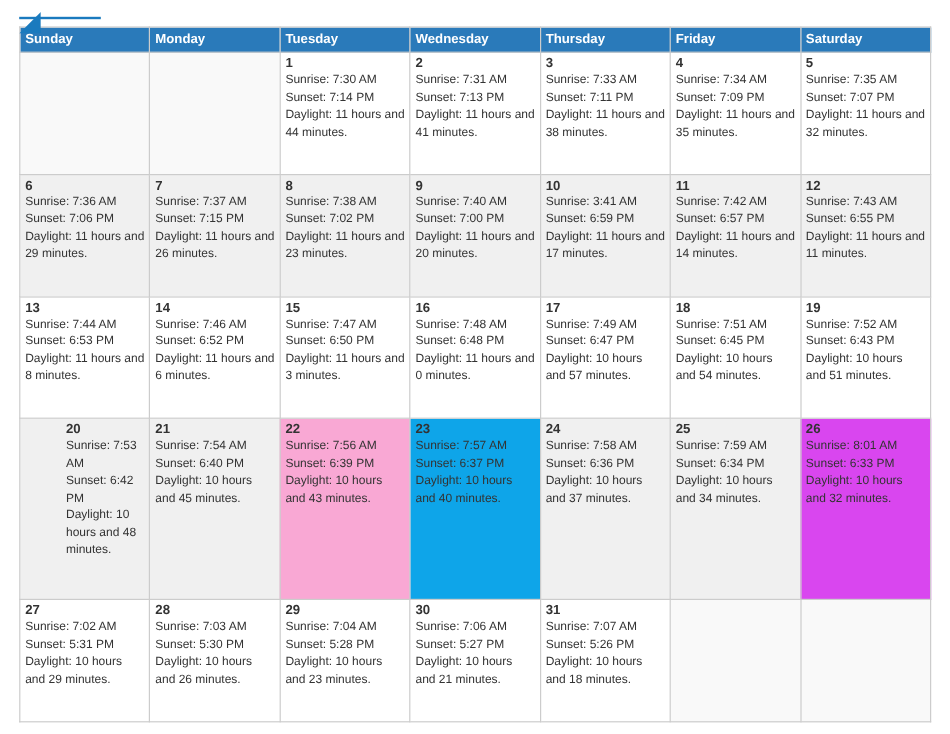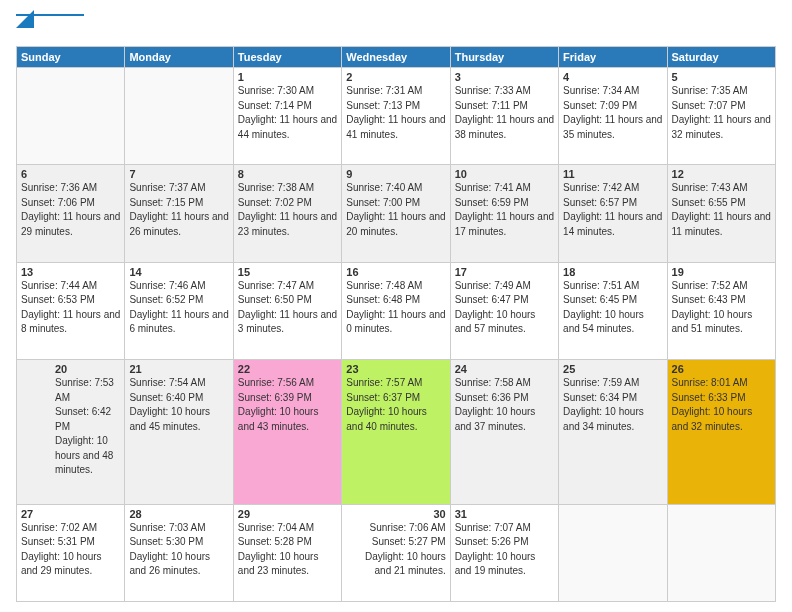--- a/index.html
+++ b/index.html
@@ -35,21 +35,20 @@
     }
     .location-title {
       font-size: 14px;
       color: #555;
     }
     .calendar {
       flex: 1;
       border-collapse: collapse;
       width: 100%;
       table-layout: fixed;
-      margin-top: 24px;
     }
     .calendar th {
       background: #2a7aba;
       color: #fff;
       font-size: 11px;
       font-weight: bold;
       padding: 4px 4px;
       text-align: left;
       border: 1px solid #ccc;
     }
@@ -200,21 +199,21 @@
         <span class="day-number">9</span>
         <div class="day-info">
           <span>Sunrise: 7:40 AM</span><br>
           <span>Sunset: 7:00 PM</span><br>
           <span>Daylight: 11 hours and 20 minutes.</span>
         </div>
           </td>
           <td style="background: rgb(240, 240, 240);">
         <span class="day-number">10</span>
         <div class="day-info">
-          <span>Sunrise: 7:41 AM</span><br>
+          <span>Sunrise: 3:41 AM</span><br>
           <span>Sunset: 6:59 PM</span><br>
           <span>Daylight: 11 hours and 17 minutes.</span>
         </div>
           </td>
           <td style="background: rgb(240, 240, 240);">
         <span class="day-number">11</span>
         <div class="day-info">
           <span>Sunrise: 7:42 AM</span><br>
           <span>Sunset: 6:57 PM</span><br>
           <span>Daylight: 11 hours and 14 minutes.</span>
@@ -305,21 +304,21 @@
         </div>
           </td>
           <td style="background: #f9a8d4;">
         <span class="day-number">22</span>
         <div class="day-info">
           <span>Sunrise: 7:56 AM</span><br>
           <span>Sunset: 6:39 PM</span><br>
           <span>Daylight: 10 hours and 43 minutes.</span>
         </div>
           </td>
-          <td style="background: #bef264;">
+          <td style="background: #0ea5e9;">
         <span class="day-number">23</span>
         <div class="day-info">
           <span>Sunrise: 7:57 AM</span><br>
           <span>Sunset: 6:37 PM</span><br>
           <span>Daylight: 10 hours and 40 minutes.</span>
         </div>
           </td>
           <td style="background: rgb(240, 240, 240);">
         <span class="day-number">24</span>
         <div class="day-info">
@@ -329,21 +328,21 @@
         </div>
           </td>
           <td style="background: rgb(240, 240, 240);">
         <span class="day-number">25</span>
         <div class="day-info">
           <span>Sunrise: 7:59 AM</span><br>
           <span>Sunset: 6:34 PM</span><br>
           <span>Daylight: 10 hours and 34 minutes.</span>
         </div>
           </td>
-          <td style="background: #eab308;">
+          <td style="background: #d946ef;">
         <span class="day-number">26</span>
         <div class="day-info">
           <span>Sunrise: 8:01 AM</span><br>
           <span>Sunset: 6:33 PM</span><br>
           <span>Daylight: 10 hours and 32 minutes.</span>
         </div>
           </td>
         </tr>
         <tr>
           <td style="background: rgb(255, 255, 255);">
@@ -363,34 +362,34 @@
         </div>
           </td>
           <td style="background: rgb(255, 255, 255);">
         <span class="day-number">29</span>
         <div class="day-info">
           <span>Sunrise: 7:04 AM</span><br>
           <span>Sunset: 5:28 PM</span><br>
           <span>Daylight: 10 hours and 23 minutes.</span>
         </div>
           </td>
-          <td style="background: rgb(255, 255, 255); text-align: right;">
+          <td style="background: rgb(255, 255, 255);">
         <span class="day-number">30</span>
         <div class="day-info">
           <span>Sunrise: 7:06 AM</span><br>
           <span>Sunset: 5:27 PM</span><br>
           <span>Daylight: 10 hours and 21 minutes.</span>
         </div>
           </td>
           <td style="background: rgb(255, 255, 255);">
         <span class="day-number">31</span>
         <div class="day-info">
           <span>Sunrise: 7:07 AM</span><br>
           <span>Sunset: 5:26 PM</span><br>
-          <span>Daylight: 10 hours and 19 minutes.</span>
+          <span>Daylight: 10 hours and 18 minutes.</span>
         </div>
           </td>
           <td class="empty-cell" style="background: rgb(249, 249, 249);"></td>
           <td class="empty-cell" style="background: rgb(249, 249, 249);"></td>
         </tr>
       </tbody>
   </table>
 </div>
 
 </body></html>

